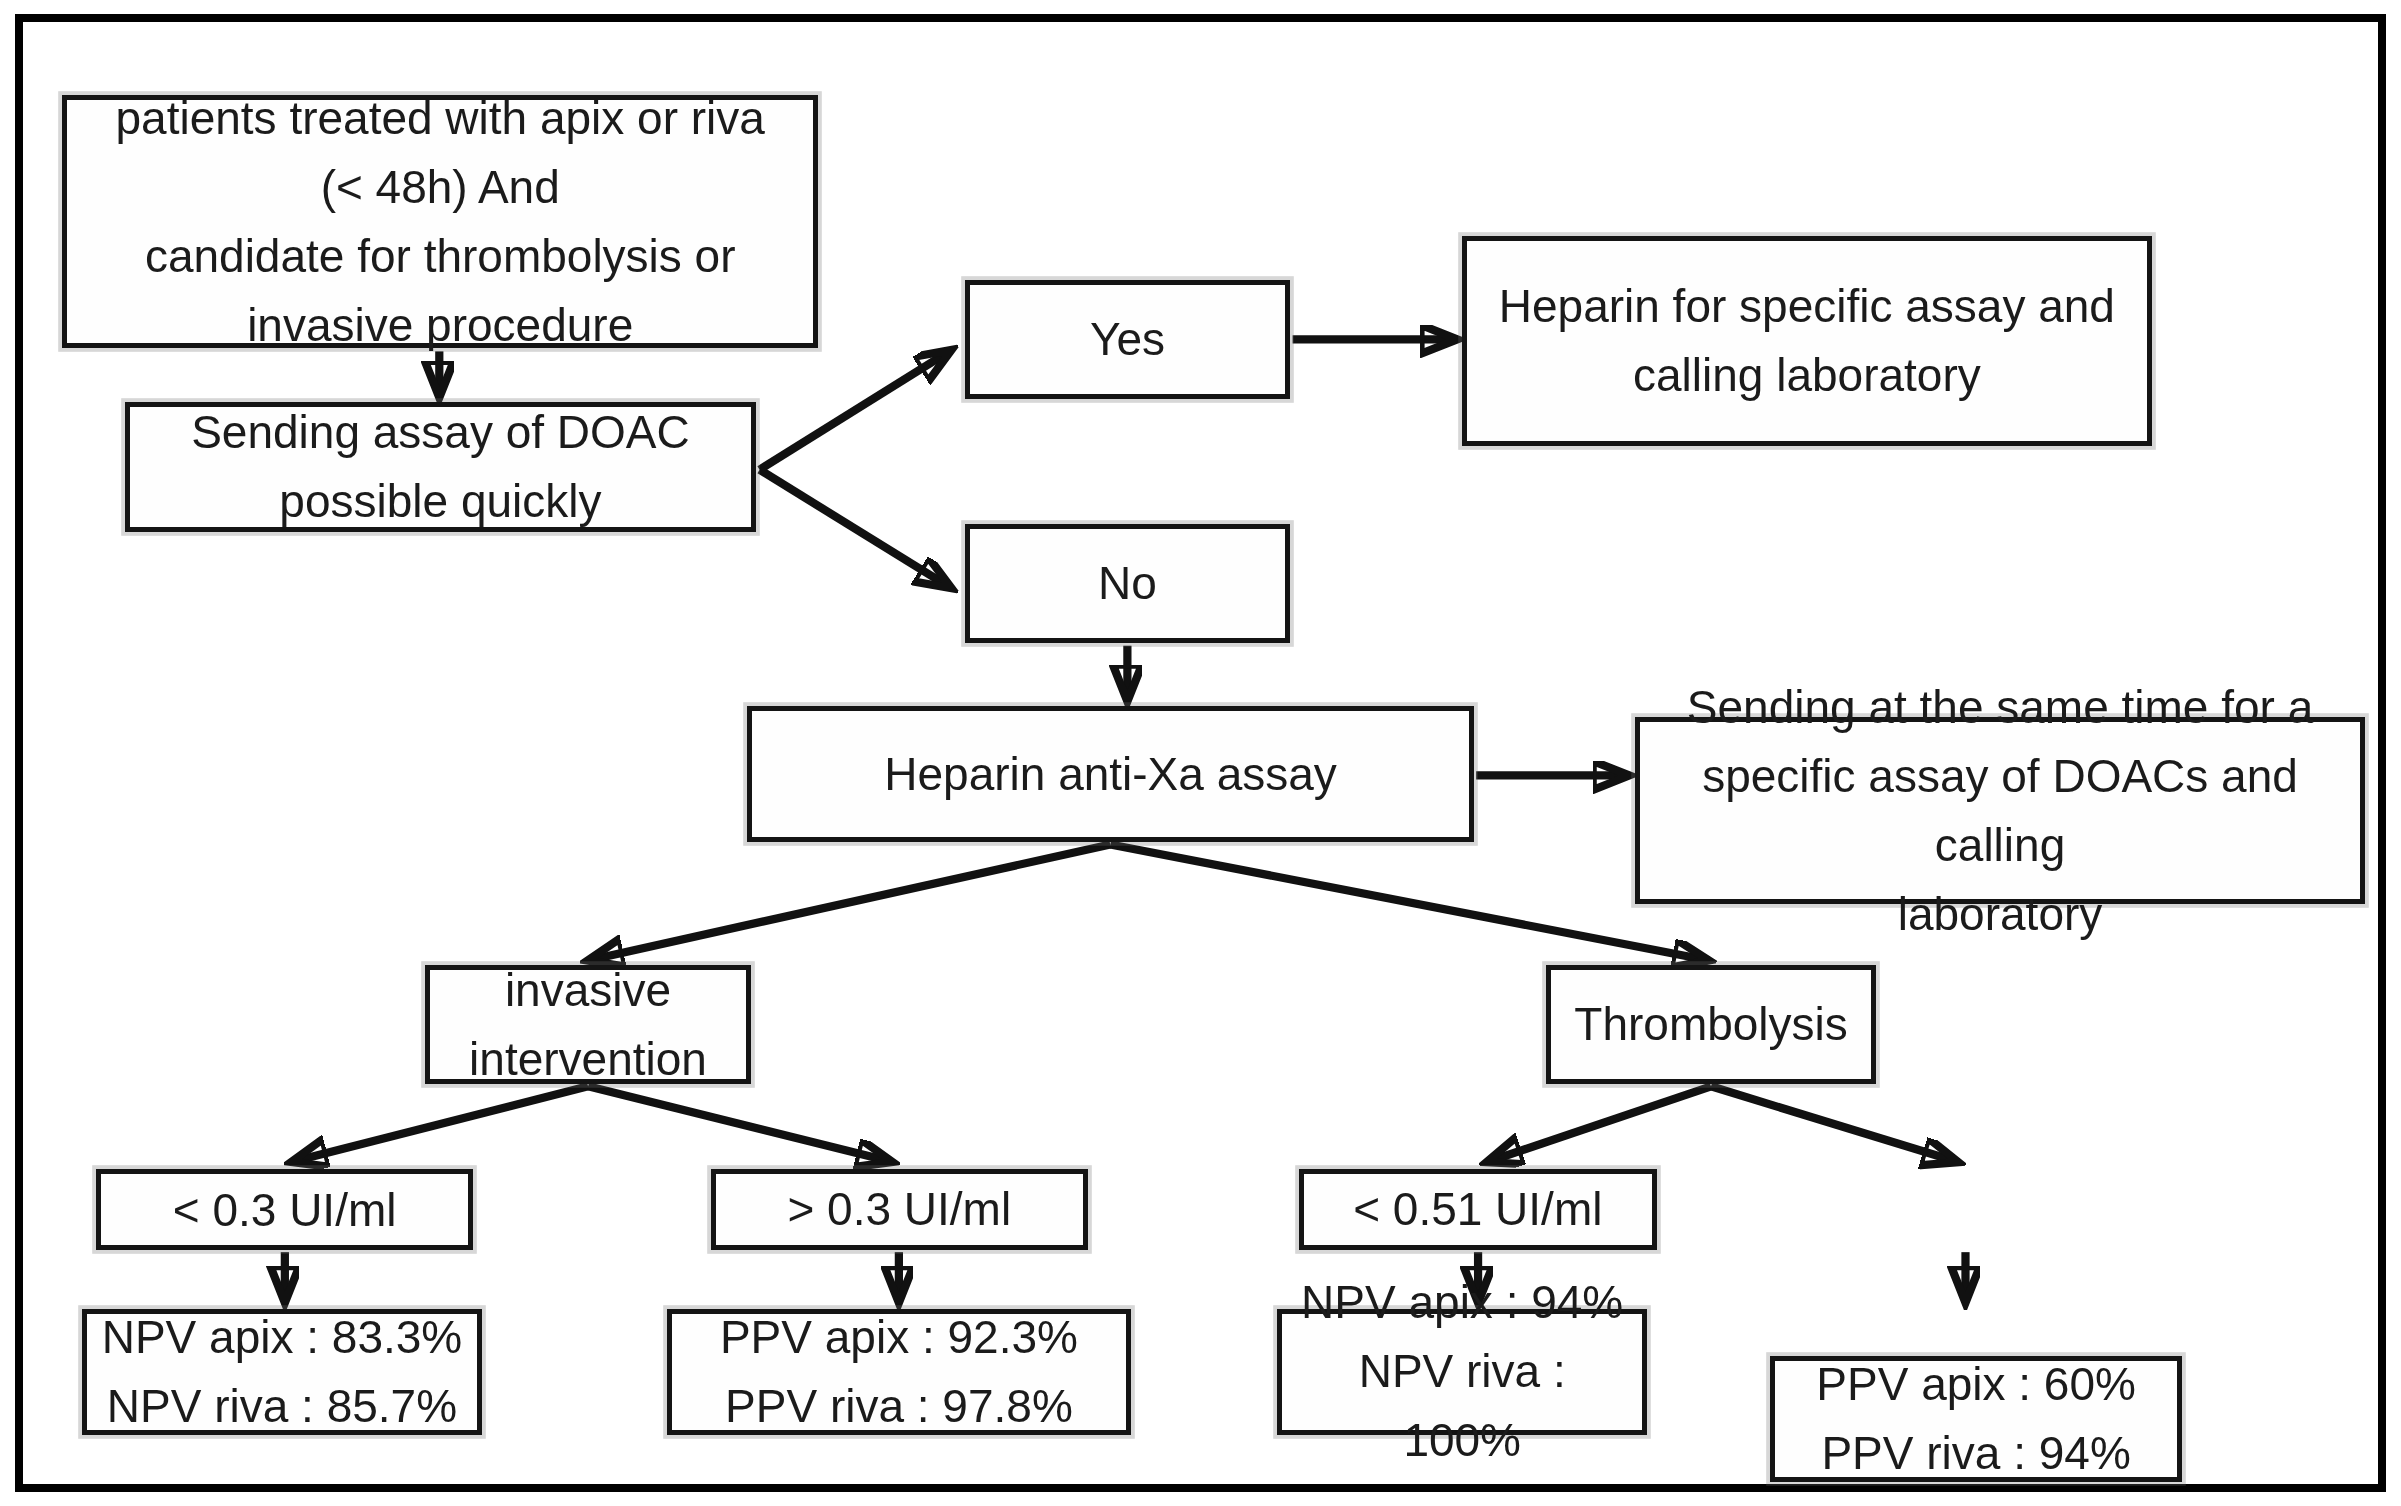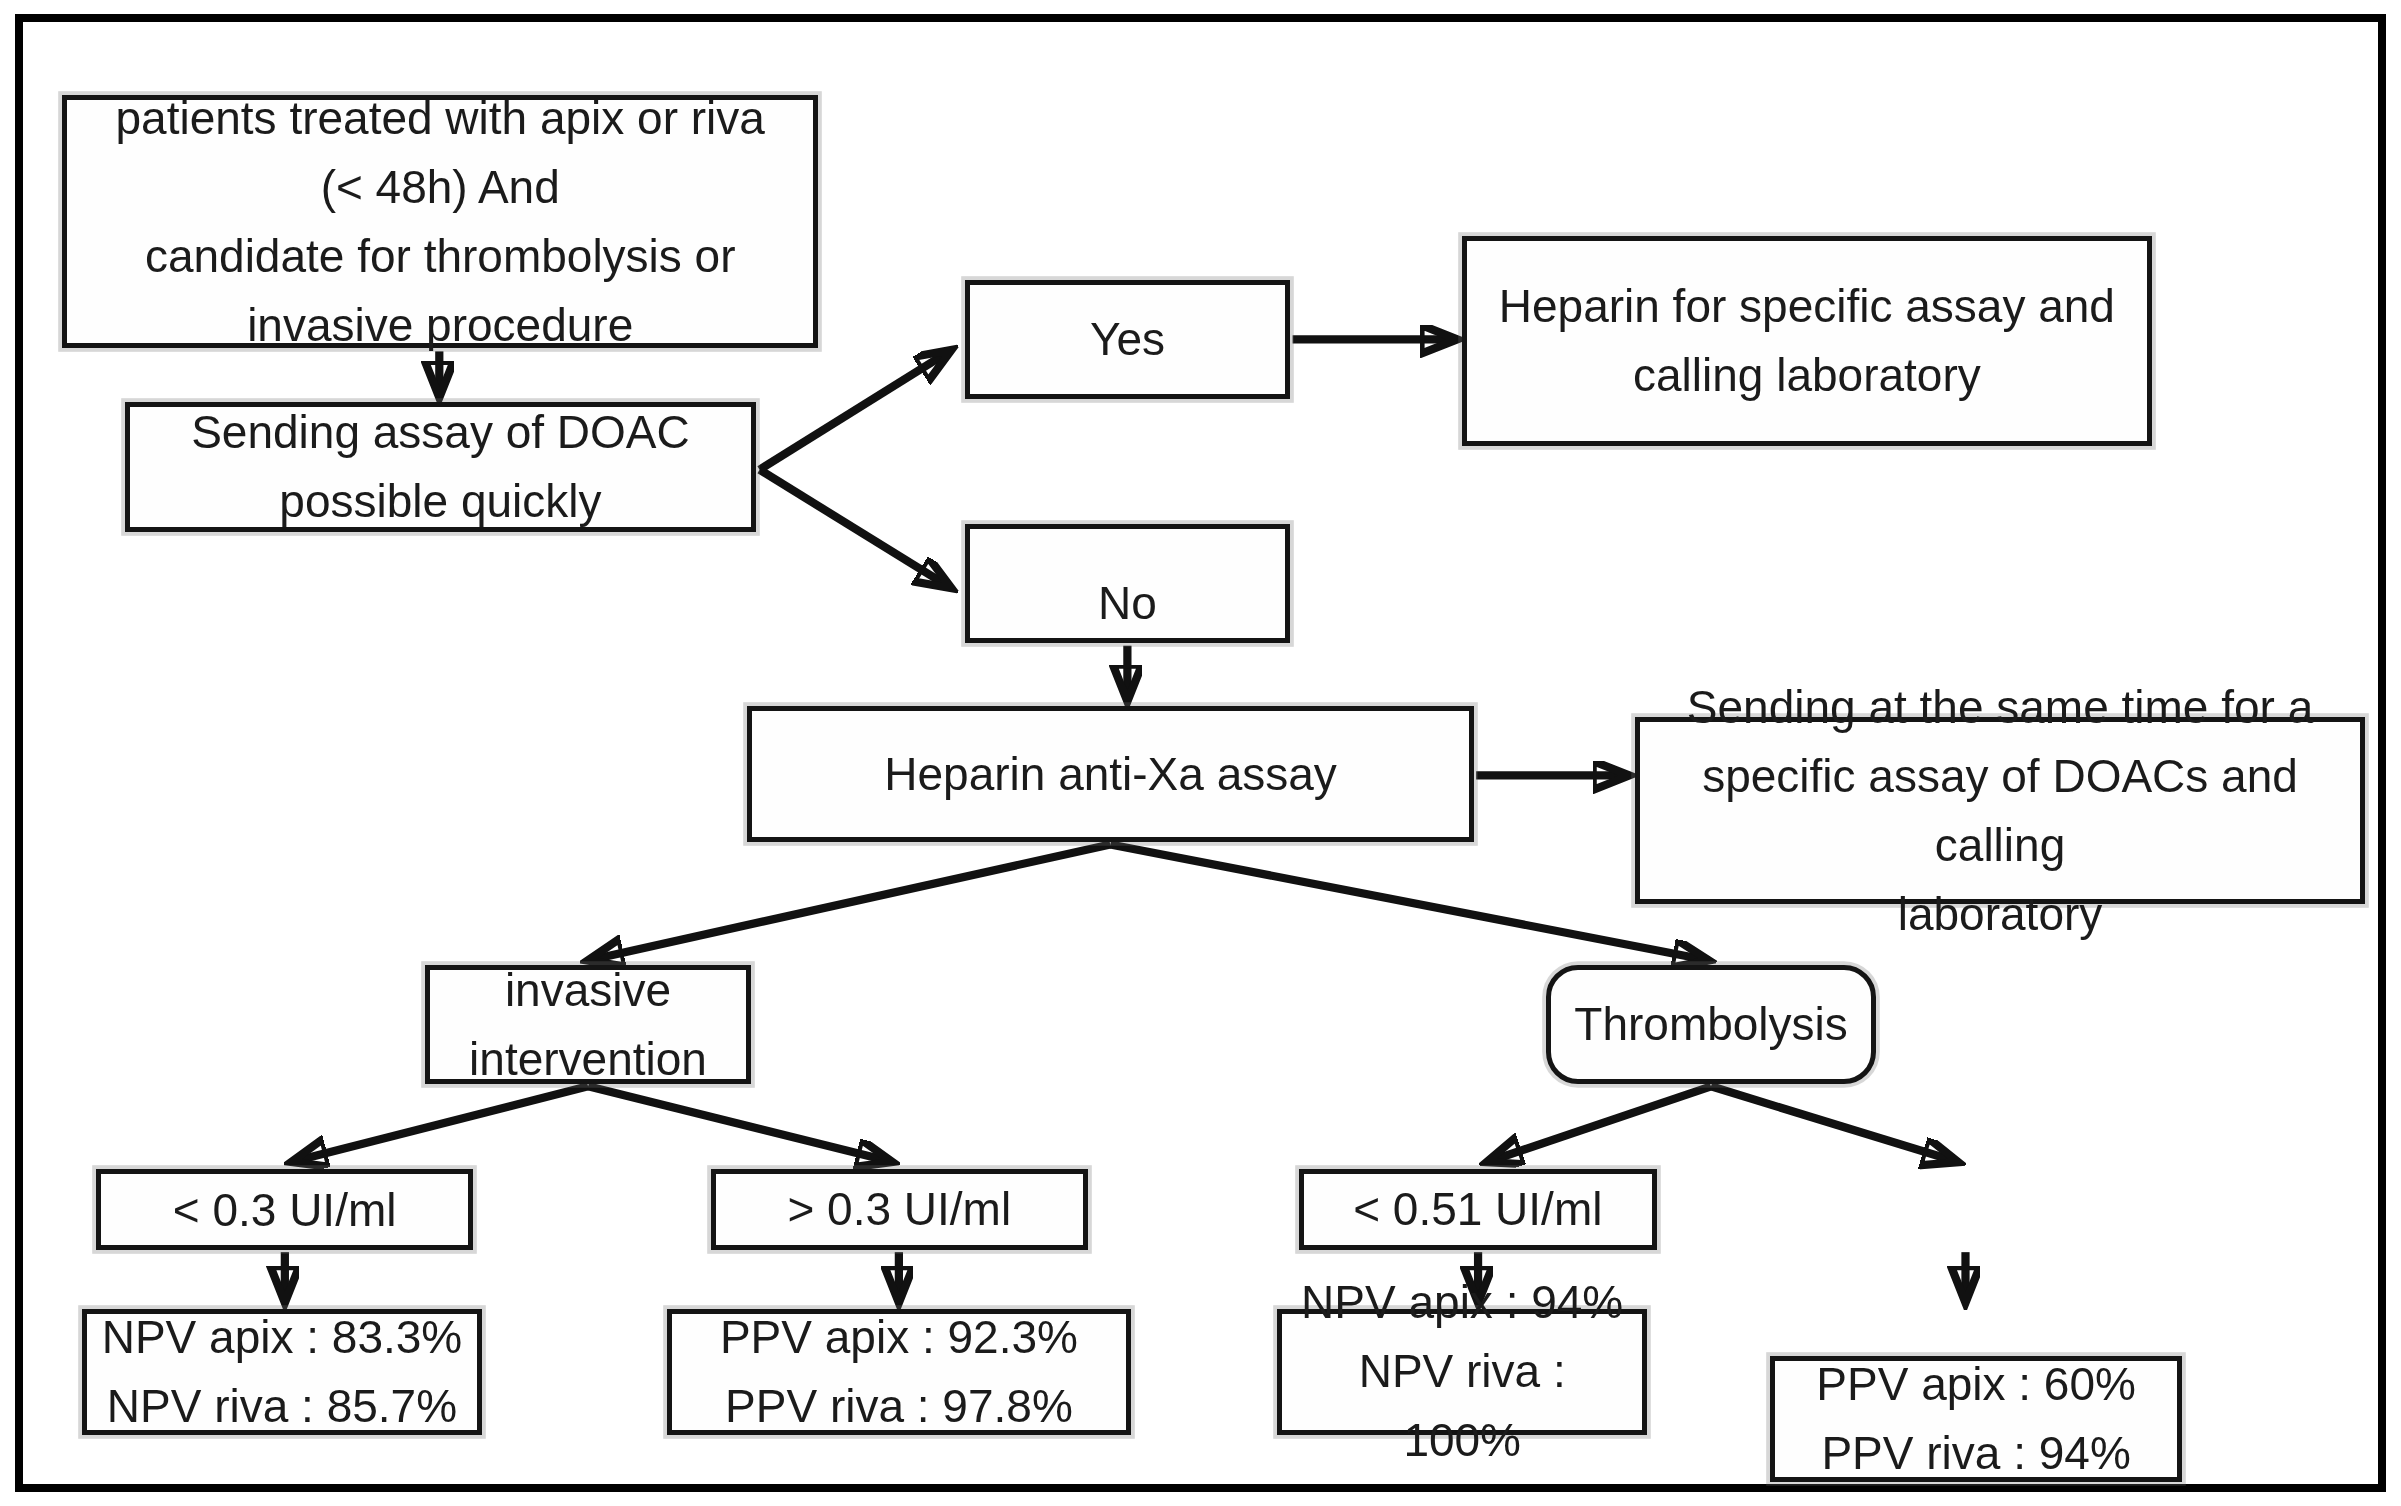--- a/index.html
+++ b/index.html
@@ -99,40 +99,40 @@
 
   <div class="node" style="left:40.21%; top:18.58%; width:13.50%; height:7.90%;">
     <span class="label">Yes</span>
   </div>
 
   <div class="node" style="left:60.90%; top:15.68%; width:28.71%; height:13.91%;">
     <span class="label">Heparin for specific assay and
 calling laboratory</span>
   </div>
 
-  <div class="node" style="left:40.21%; top:34.80%; width:13.50%; height:7.90%;align-items:flex-end;">
+  <div class="node" style="left:40.21%; top:34.80%; width:13.50%; height:7.90%;">
     <span class="label">No</span>
   </div>
 
   <div class="node" style="left:31.11%; top:46.91%; width:30.29%; height:9.00%;">
     <span class="label">Heparin anti-Xa assay</span>
   </div>
 
   <div class="node" style="left:68.10%; top:47.58%; width:30.40%; height:12.48%;">
     <span class="label">Sending at the same time for a
 specific assay of DOACs and calling
 laboratory</span>
   </div>
 
   <div class="node" style="left:17.69%; top:64.10%; width:13.60%; height:7.90%;">
     <span class="label">invasive
 intervention</span>
   </div>
 
-  <div class="node" style="left:64.41%; top:64.10%; width:13.71%; height:7.90%;border-radius:32px;">
+  <div class="node" style="left:64.41%; top:64.10%; width:13.71%; height:7.90%;">
     <span class="label">Thrombolysis</span>
   </div>
 
   <div class="node" style="left:4.01%; top:77.60%; width:15.69%; height:5.38%;align-items:flex-end;">
     <span class="label">&lt; 0.3 UI/ml</span>
   </div>
 
   <div class="node" style="left:29.61%; top:77.60%; width:15.69%; height:5.38%;">
     <span class="label">&gt; 0.3 UI/ml</span>
   </div>

